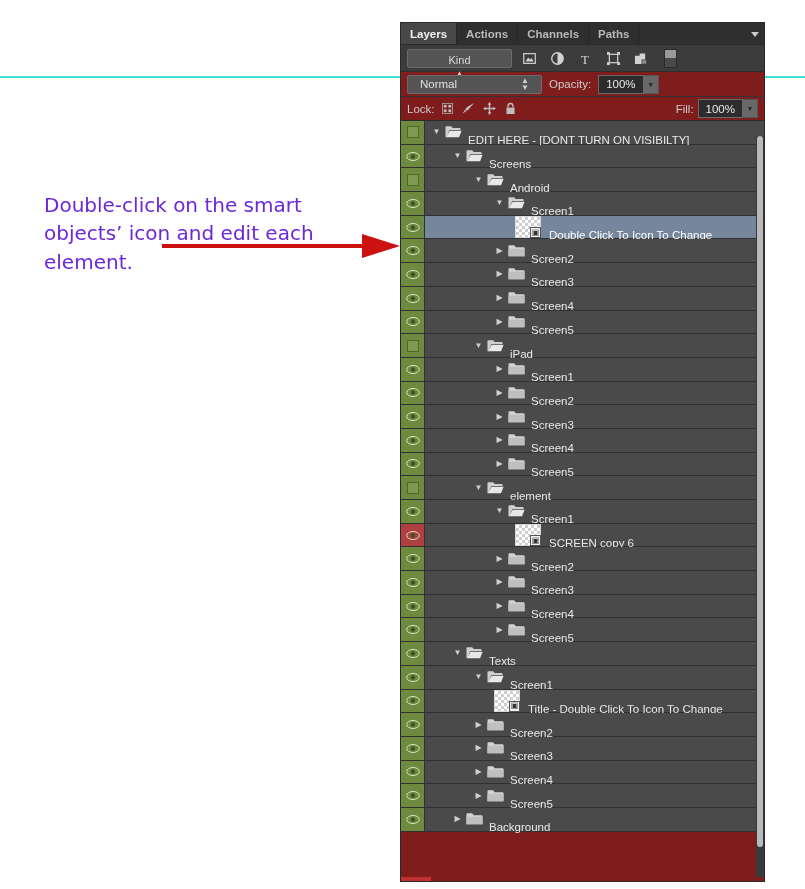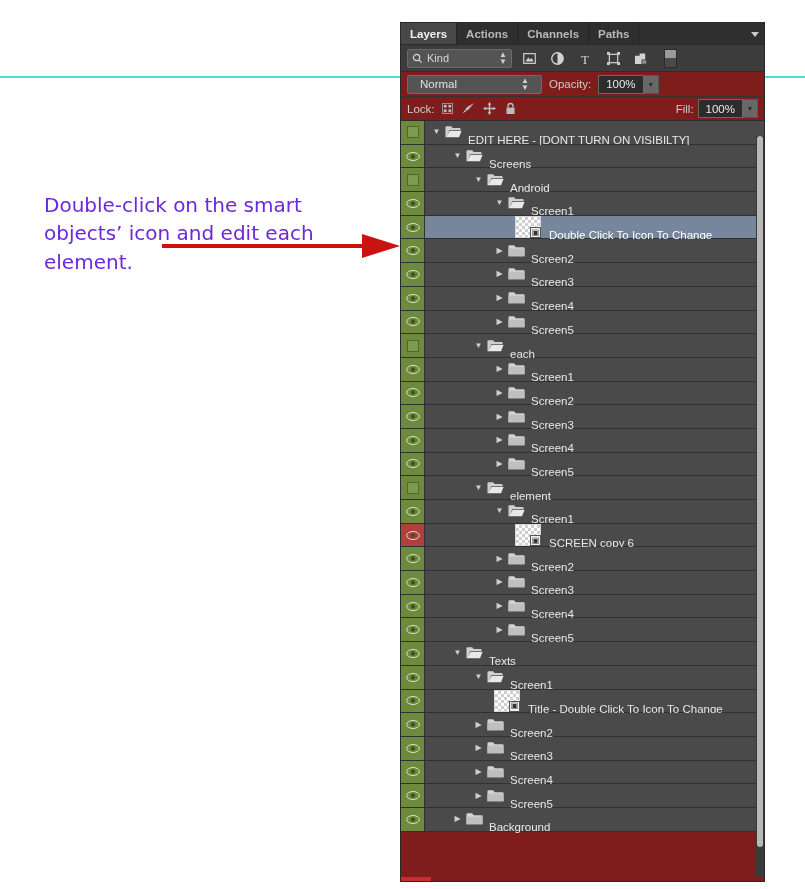--- a/index.html
+++ b/index.html
@@ -61,21 +61,21 @@
   
   .filter-row {
     display: flex; align-items: center; height: 27px;
     padding: 0 6px; gap: 6px;
     background: #3c3c3c; border-bottom: 1px solid #2e2e2e;
   }
   .kind-select {
     width: 105px; height: 19px; background: #545454;
     border: 1px solid #6a6a6a; border-radius: 2px;
     display: flex; align-items: center; padding: 0 4px;
-    color: #d6d6d6; font-size: 11px; gap: 4px;
+    color: #d6d6d6; font-size: 11px; gap: 4px; flex-direction: column;
   }
   .kind-select .label { flex: 1; }
   .updown { font-size: 8px; line-height: 7px; color: #d0d0d0; text-align: center; }
   .fico {
     width: 22px; height: 20px; display: flex; align-items: center; justify-content: center;
     color: #d2d2d2;
   }
   .filter-toggle {
     width: 13px; height: 19px; margin-left: 6px;
     background: linear-gradient(#9a9a9a 0 50%, #4a4a4a 50% 100%);
@@ -445,21 +445,21 @@
         <div class="lrow">
           <div class="viscol">
             <span class="vis-empty"></span>
           </div>
           <div class="lbody" style="padding-left: 48px;">
             <span class="twisty">▼</span>
             <svg class="folder-ico" viewBox="0 0 18 14" style="display: block;">
               <path d="M0.5,12.5 V2 a1,1 0 0 1 1,-1 h5 l1.6,1.8 h7.4 a1,1 0 0 1 1,1 v1.2 H4.6 L1.6,12.5 Z" fill="#cfcfcf"></path>
               <path d="M4.9,5.6 H17.6 L14.9,12.5 H1.2 Z" fill="#e8e8e8"></path>
             </svg>
-            <span class="lname">each</span>
+            <span class="lname">iPad</span>
           </div>
         </div>
         <div class="lrow">
           <div class="viscol">
             <svg class="vis-eye" viewBox="0 0 16 11">
               <ellipse cx="8" cy="5.5" rx="7.2" ry="4.6" fill="none" stroke="#d9e6c8" stroke-width="1.1"></ellipse>
               <circle cx="8" cy="5.5" r="2.5" fill="#40521f"></circle>
             </svg>
           </div>
           <div class="lbody" style="padding-left: 69px;">

